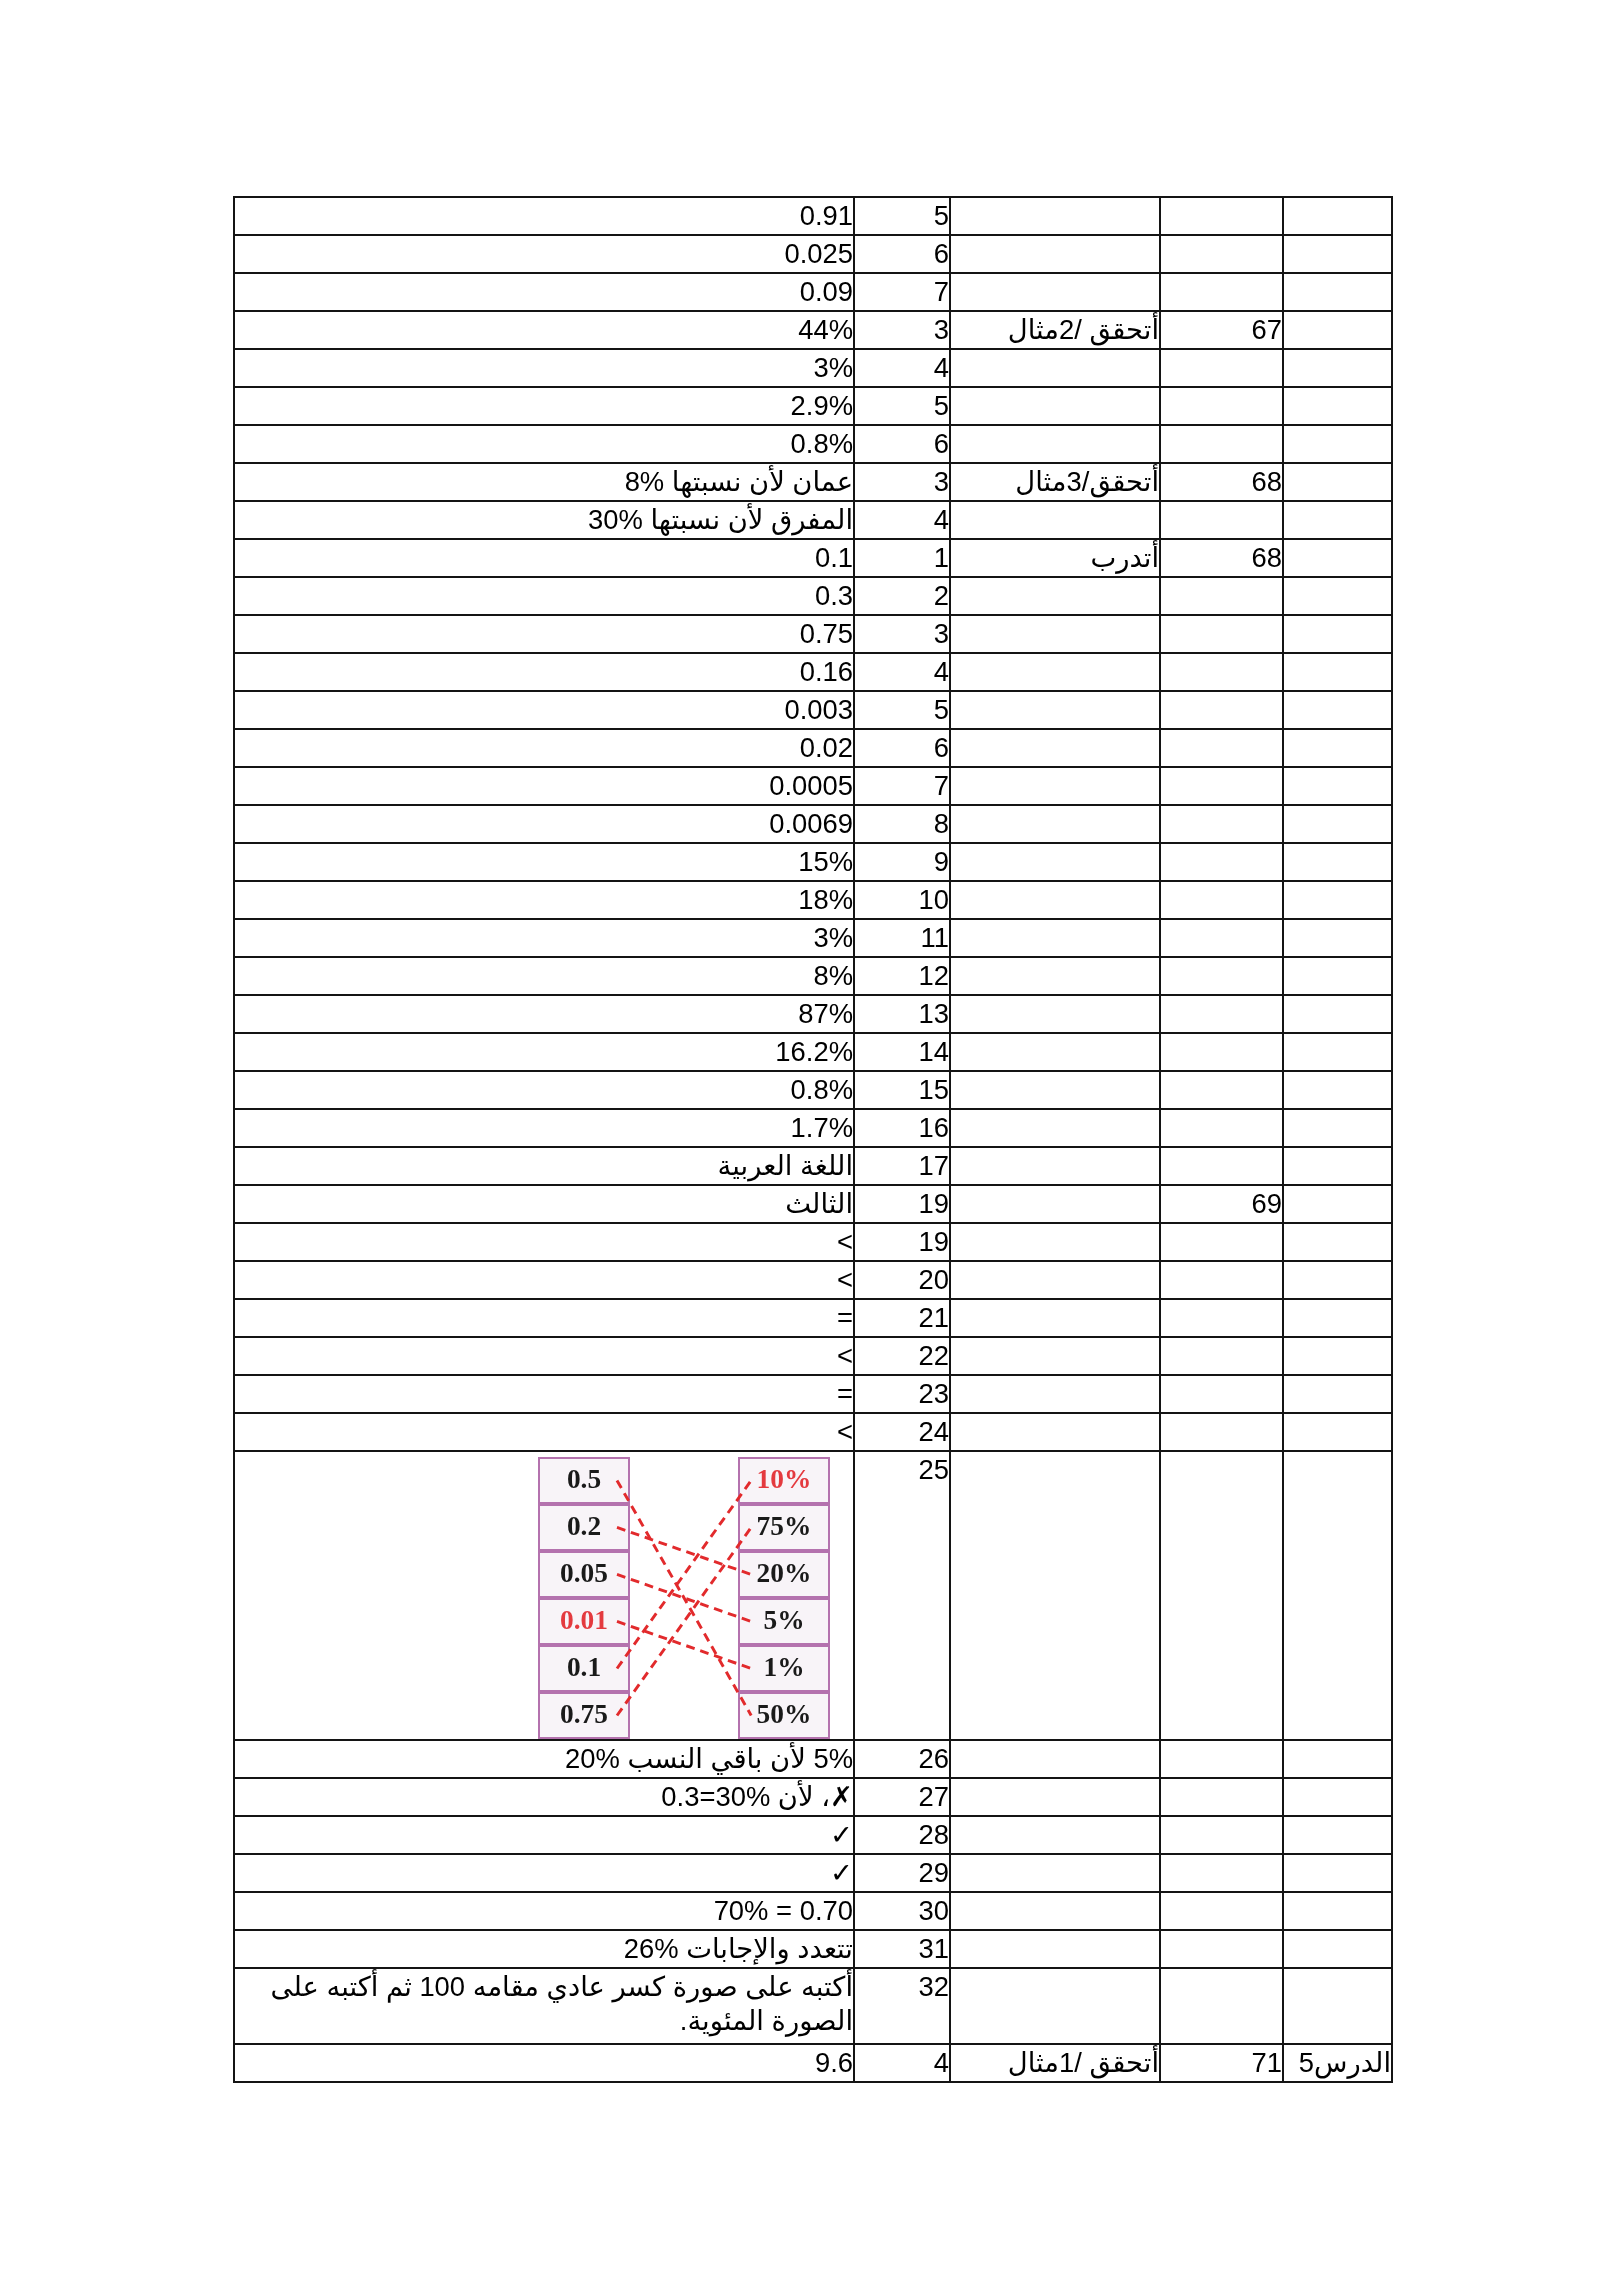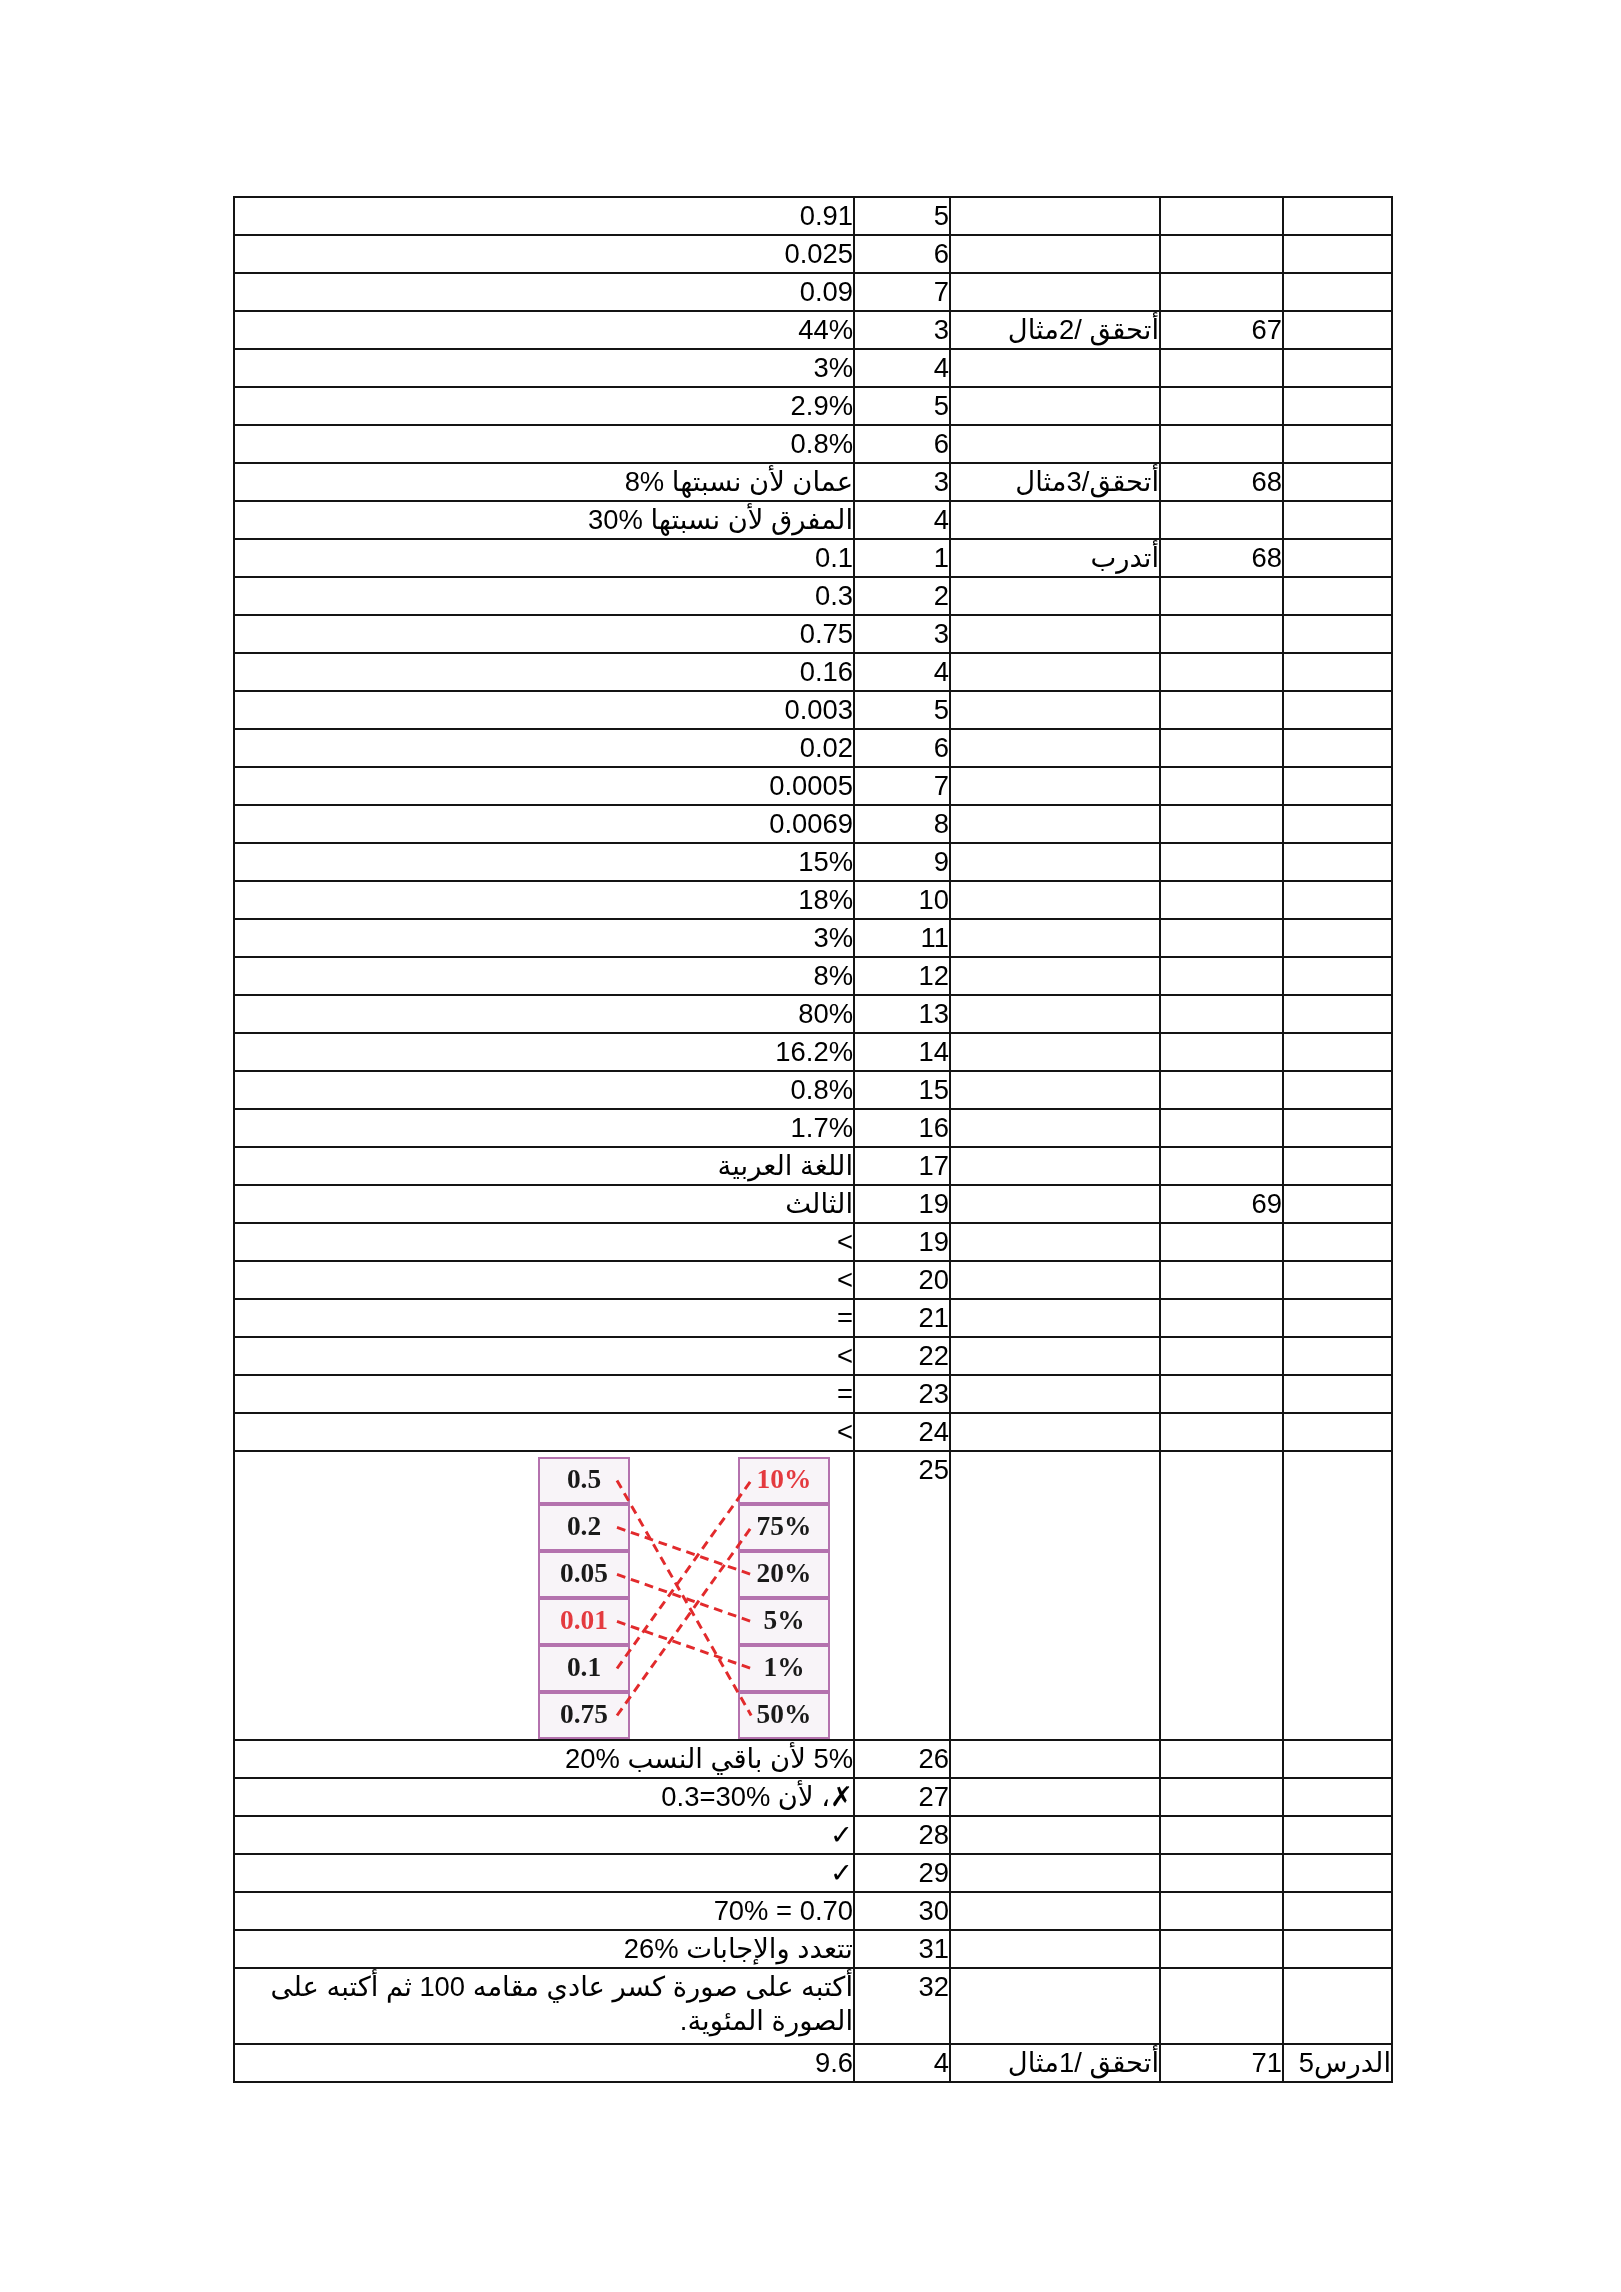--- a/index.html
+++ b/index.html
@@ -199,21 +199,21 @@
           <td class="c-lesson"></td>
         </tr>
         <tr class="r-single">
           <td class="c-answer">8%</td>
           <td class="c-num">12</td>
           <td class="c-label"></td>
           <td class="c-page"></td>
           <td class="c-lesson"></td>
         </tr>
         <tr class="r-single">
-          <td class="c-answer">80%</td>
+          <td class="c-answer">87%</td>
           <td class="c-num">13</td>
           <td class="c-label"></td>
           <td class="c-page"></td>
           <td class="c-lesson"></td>
         </tr>
         <tr class="r-single">
           <td class="c-answer">16.2%</td>
           <td class="c-num">14</td>
           <td class="c-label"></td>
           <td class="c-page"></td>

